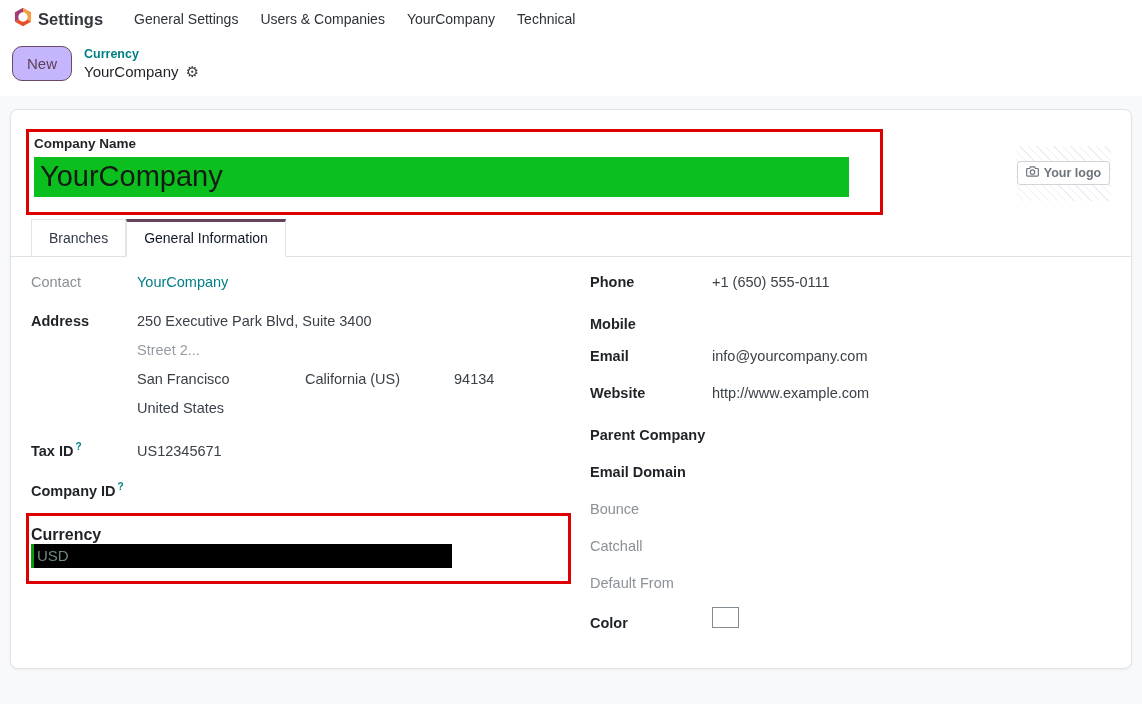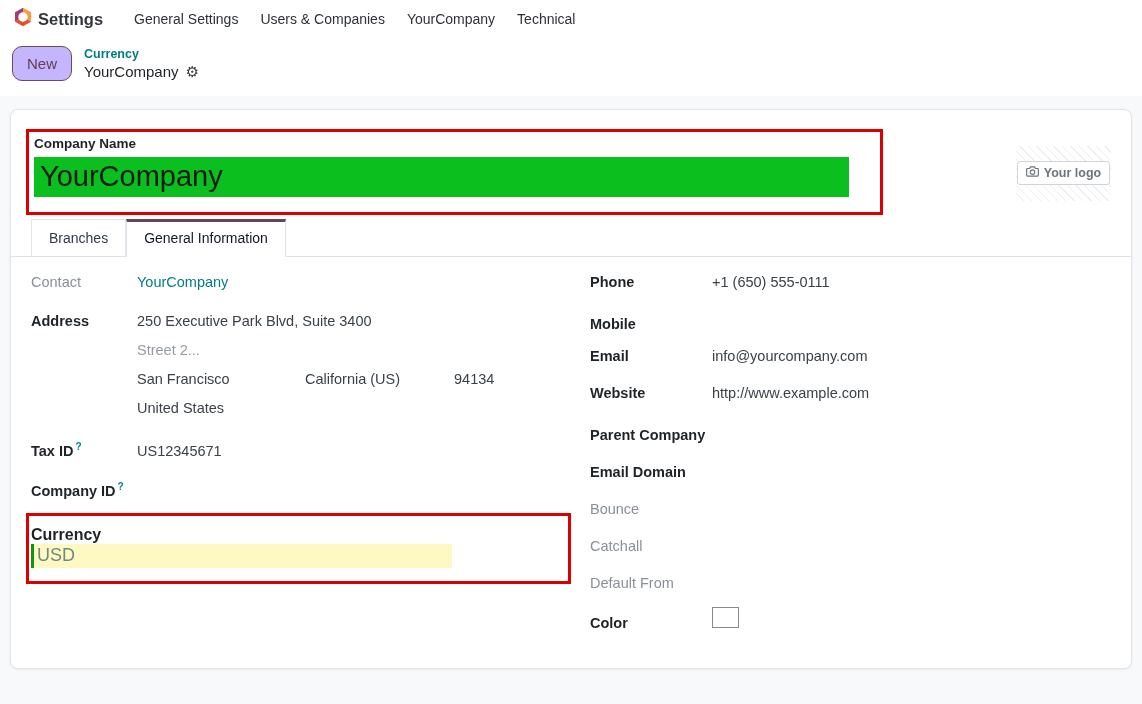--- a/index.html
+++ b/index.html
@@ -73,23 +73,23 @@
   .lbl.muted { font-weight:400; color:#8a9097; }
   .lbl sup { font-size:10px; color:#017e84; margin-left:2px; }
   .val { color:#3a4148; cursor:text; min-height:18px; flex:1; }
   .val.link { color:#017e84; cursor:pointer; }
   .val.placeholder { color:#969ba3; }
   .addr-line { margin-bottom:8px; line-height:21px; color:#3a4148; cursor:text; }
   .city-line { display:flex; }
   .city { width:168px; } .state { width:149px; }
   .currency-box { width:545px; margin-left:-5px; margin-top:-2px; padding:10px 0 13px 2px; display:flex; align-items:flex-start;flex-direction:column; }
   .currency-field {
-    width:421px; height:24px; background:#fef9c3; border-left:3px solid #089a10;
+    width:421px; height:24px; background:#000000; border-left:3px solid #089a10;
     display:flex; align-items:center; padding-left:3px;
-    font-size:18px; color:#6e8a80; cursor:text;
+    font-size:15px; color:#6e8a80; cursor:text;
   }
   .swatch { width:27px; height:21px; border:1px solid #858b92; background:#fff; padding:2px; cursor:pointer; }
   .swatch-inner { width:100%; height:100%; background:#fb8e98; }
 </style>
 </head>
 <body>
 
 <div class="top-zone">
   <div class="navbar">
     <div class="brand">

